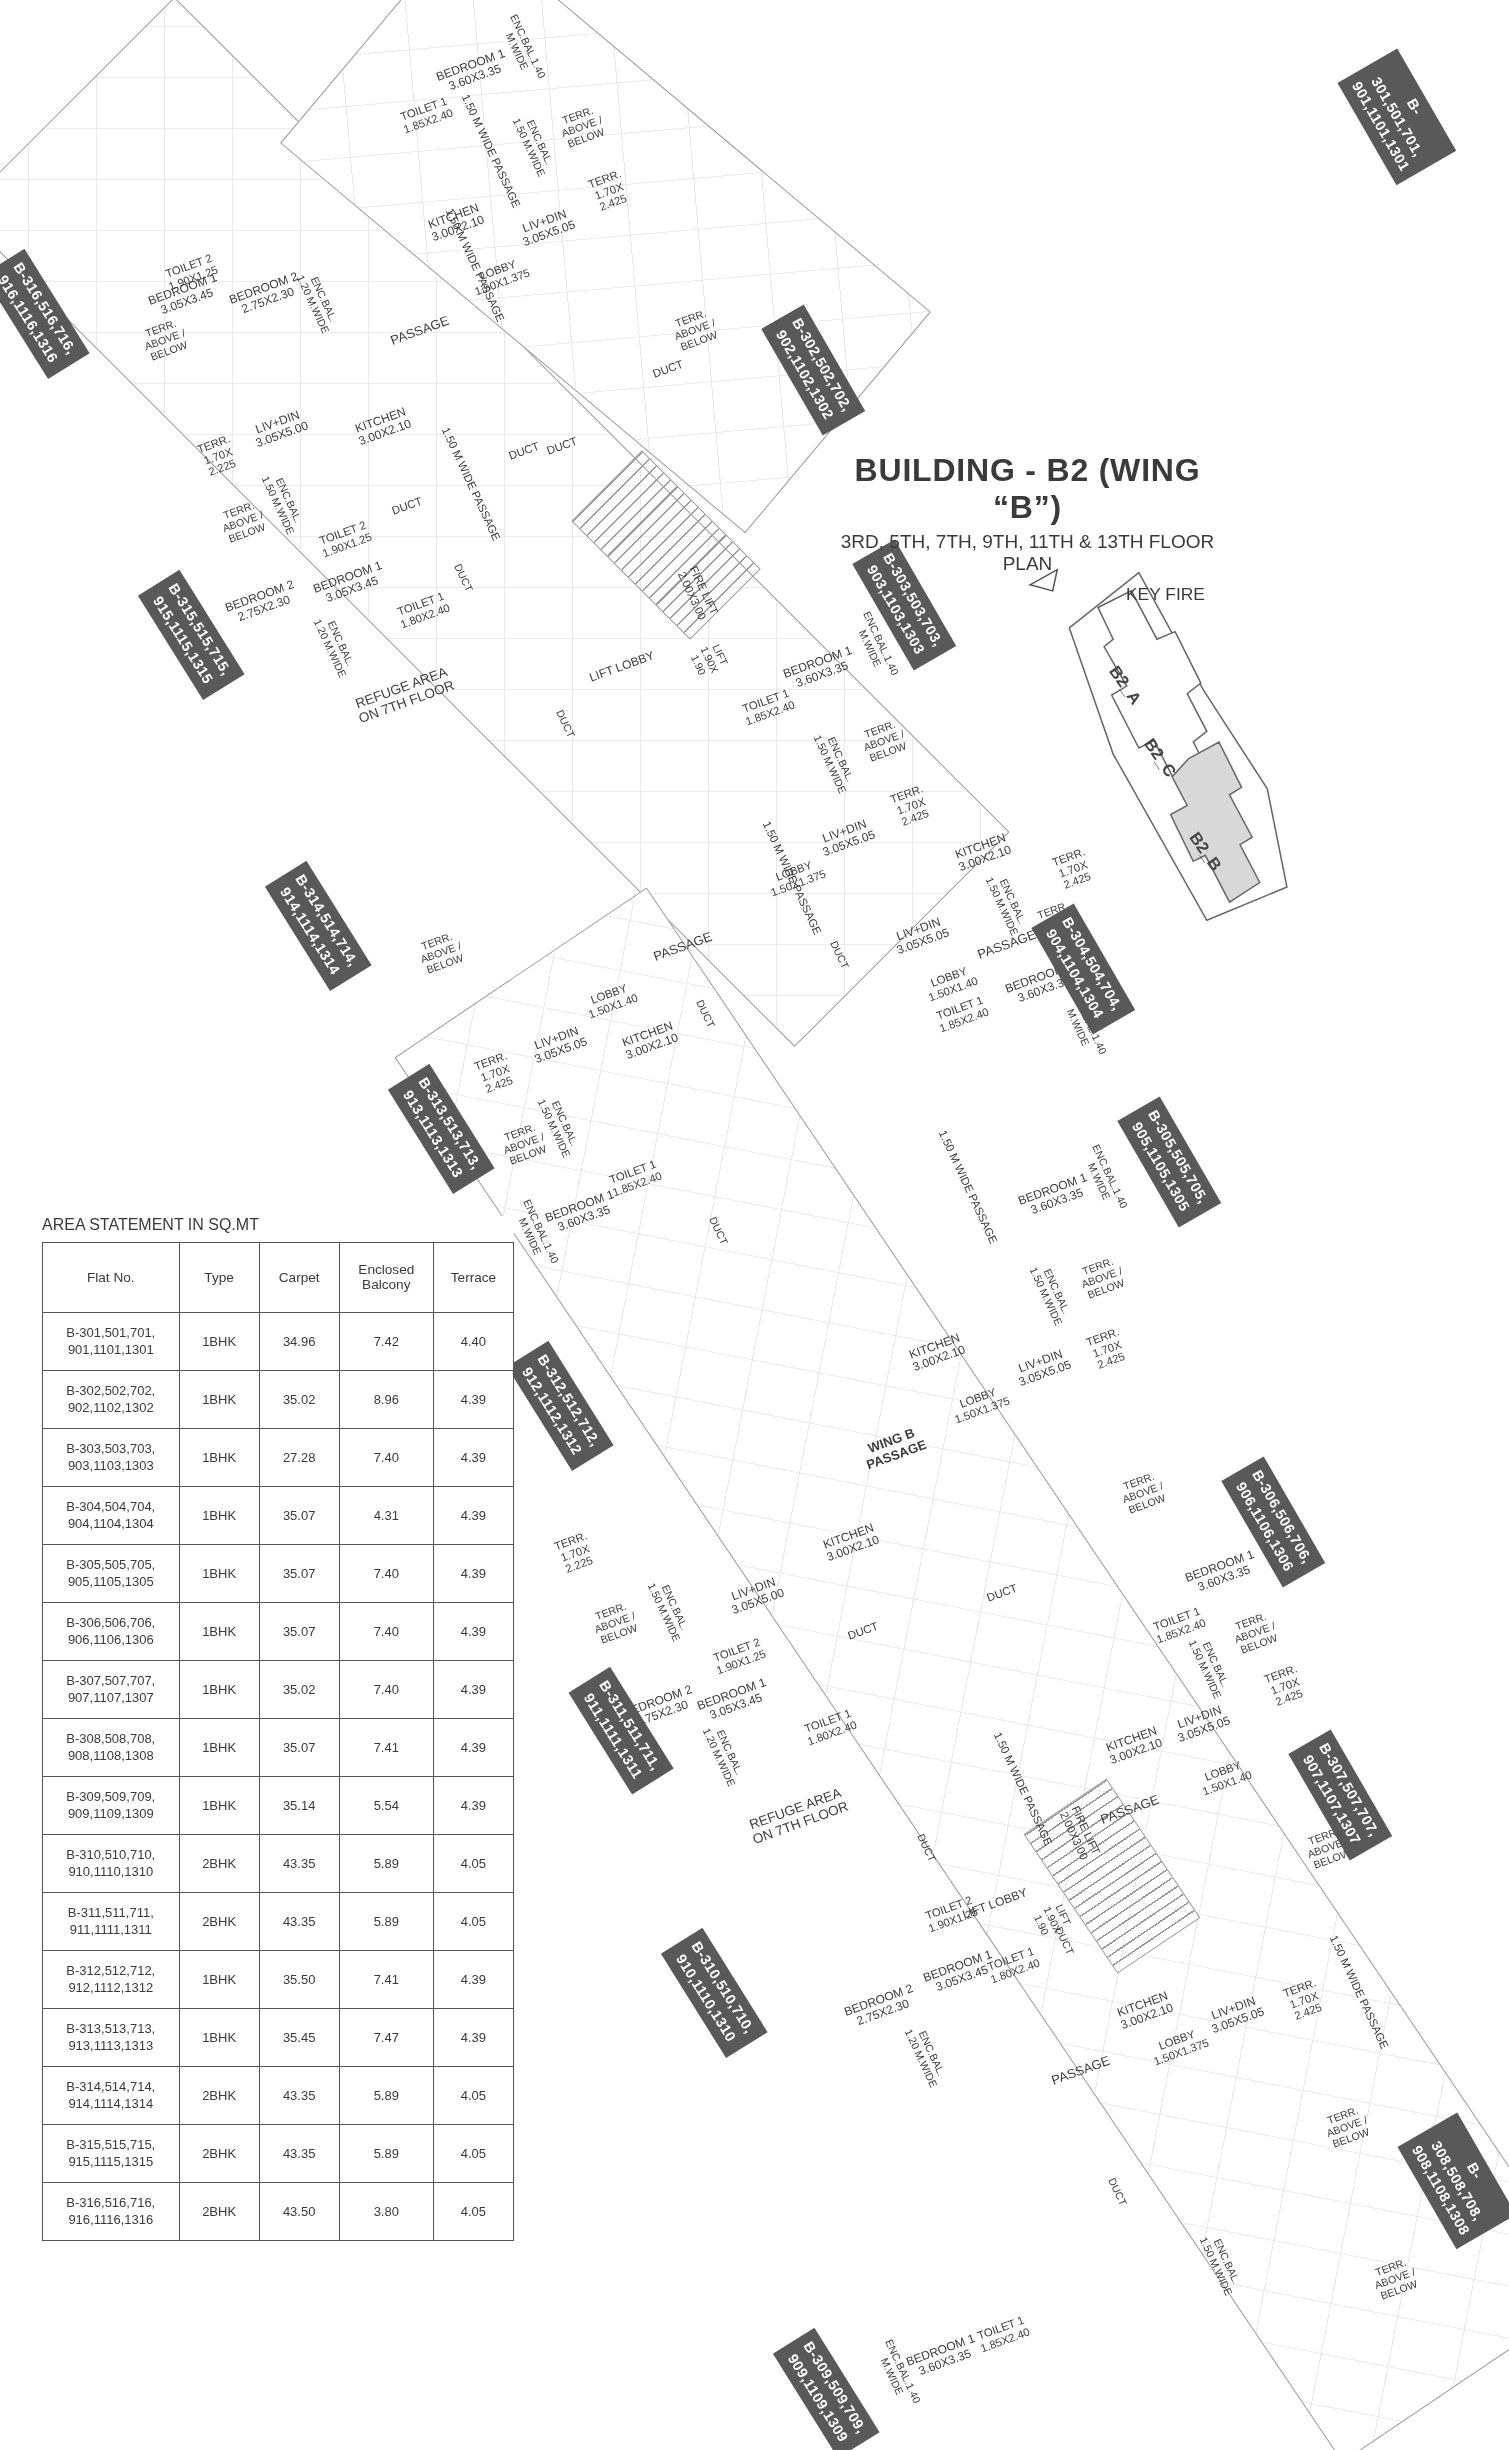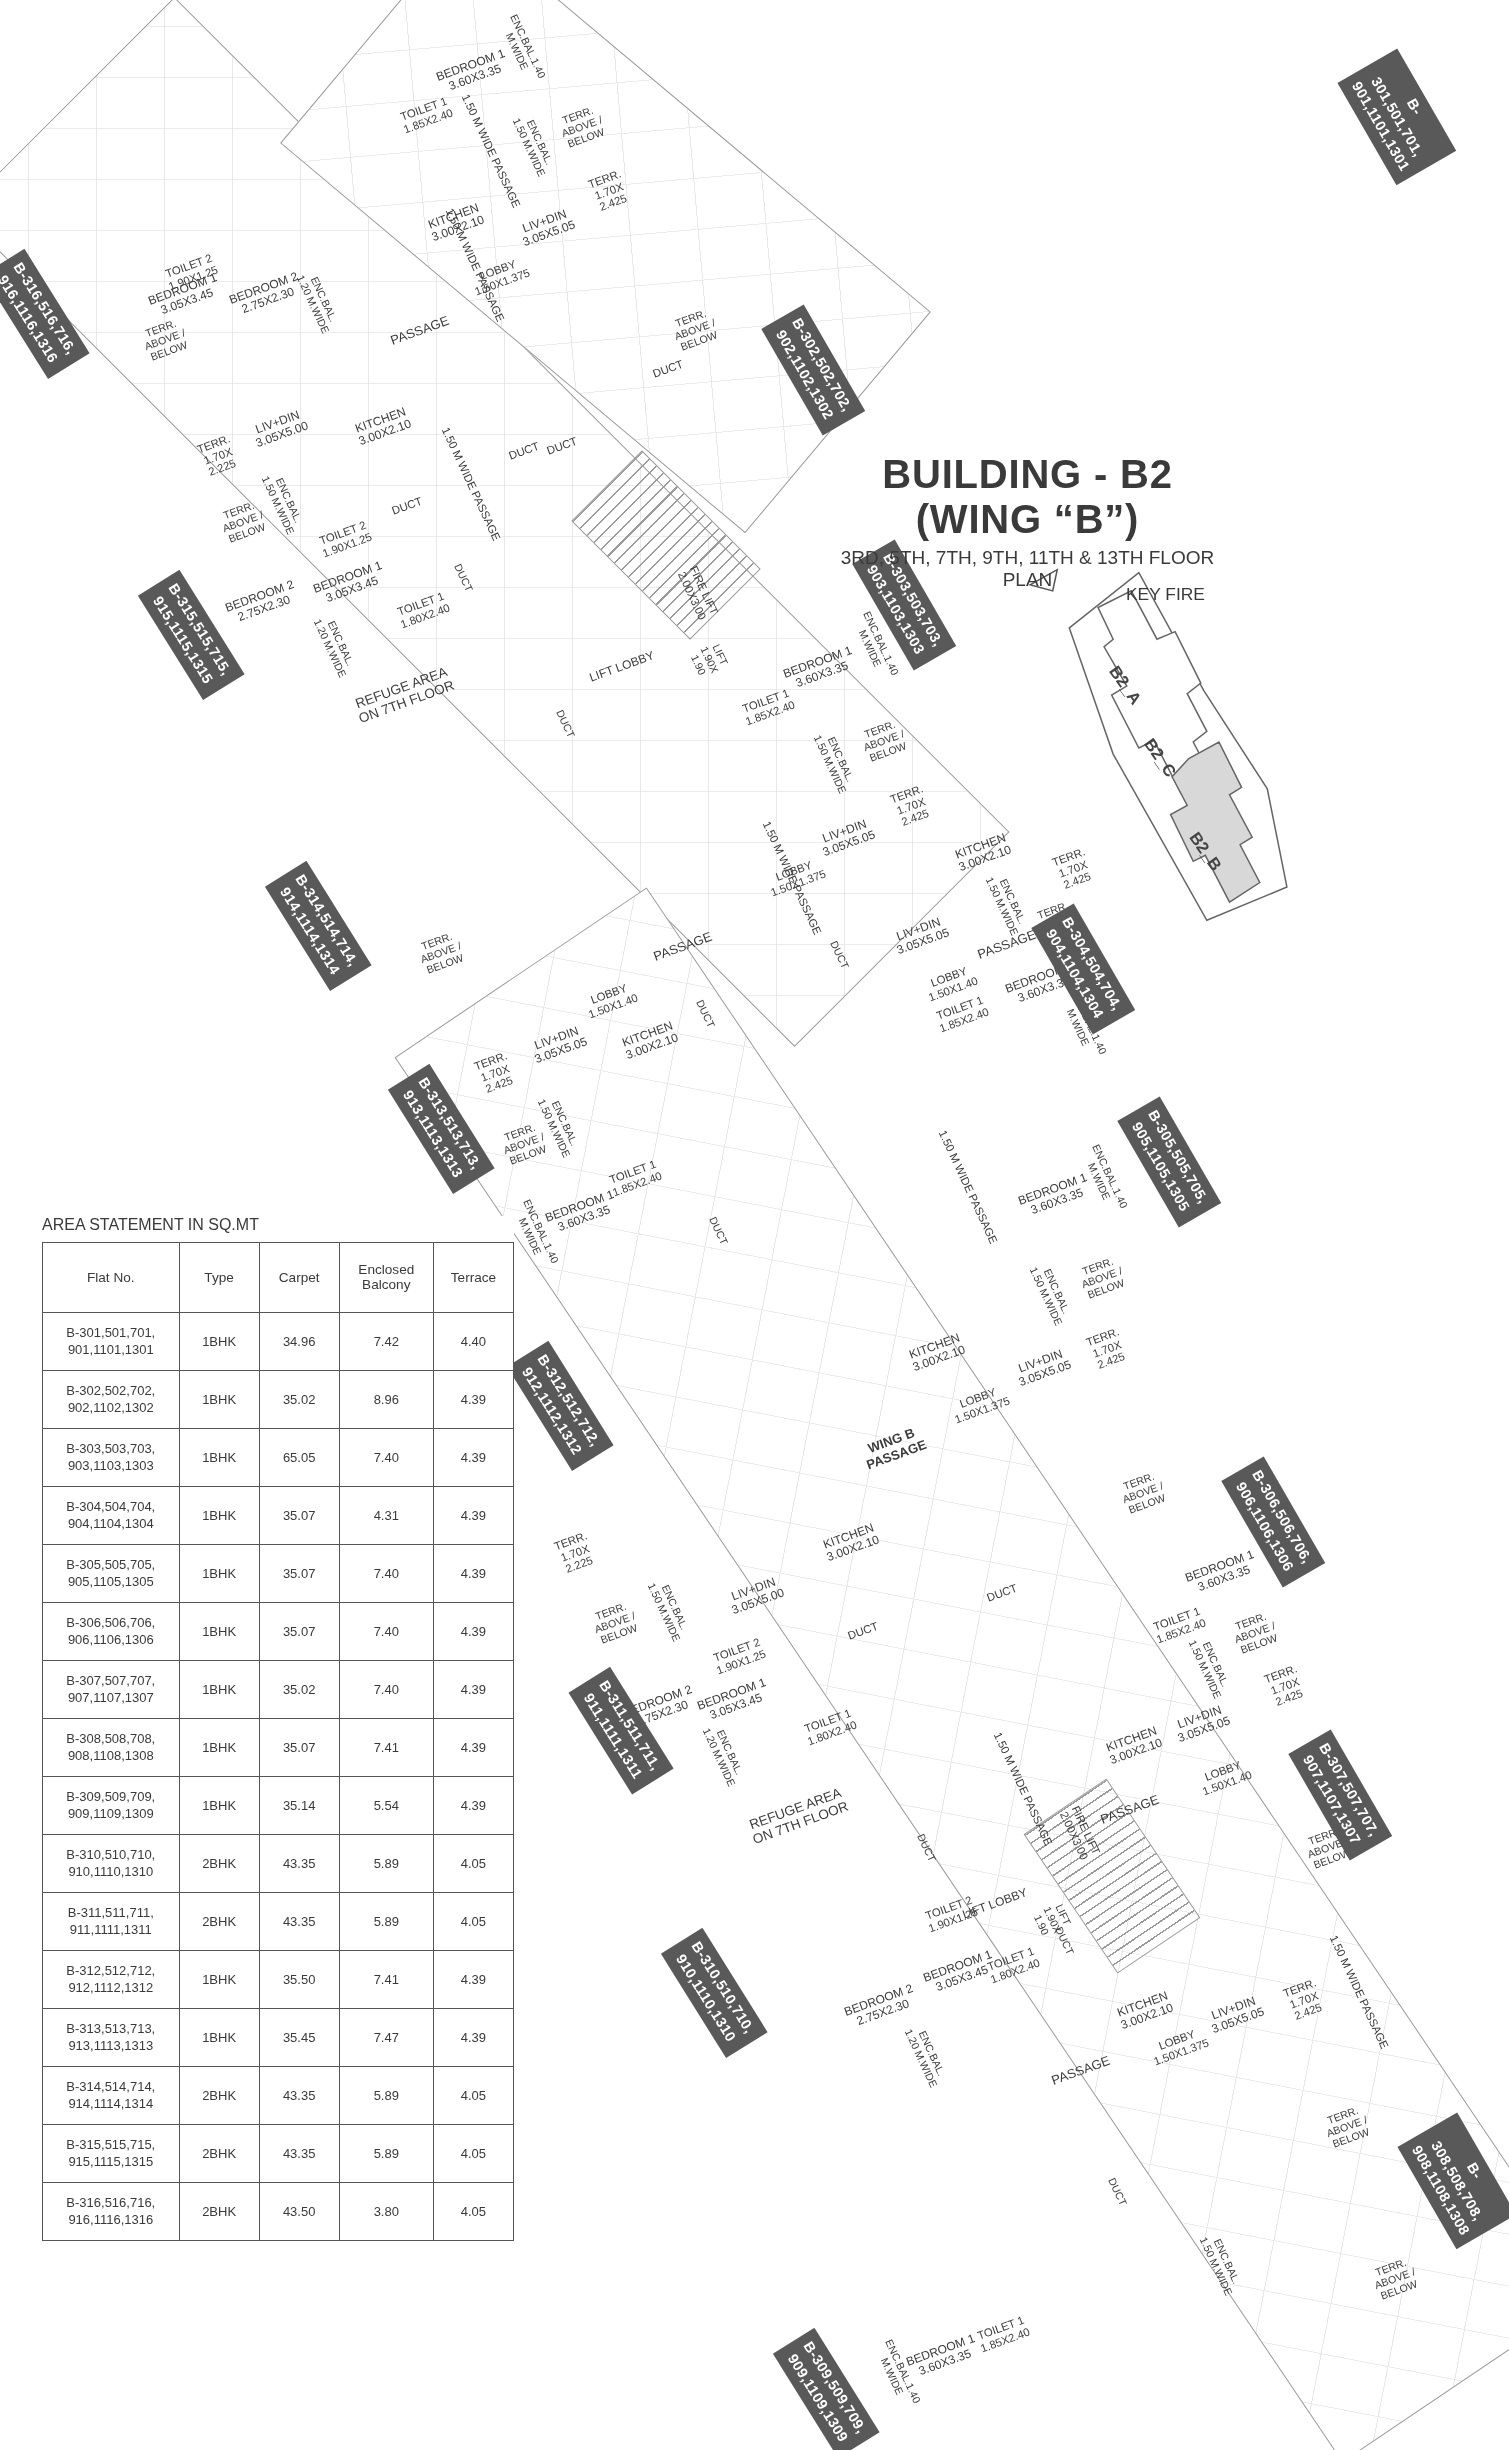--- a/index.html
+++ b/index.html
@@ -7,21 +7,21 @@
   .sheet{position:relative;width:1510px;height:2450px;overflow:hidden;background:#fff;}
   .wing{position:absolute;border:1.5px solid #9a9a9a;background:
         repeating-linear-gradient(45deg, rgba(0,0,0,0) 0 67px, #e8e8e8 67px 68px),
         repeating-linear-gradient(-45deg, rgba(0,0,0,0) 0 50px, #ececec 50px 51px),#fff;}
   .stair{position:absolute;background:repeating-linear-gradient(90deg,#9a9a9a 0 1.5px,rgba(0,0,0,0) 1.5px 9.8px);border:1.1px solid #9a9a9a;}
   .plan-label{position:absolute;white-space:pre-line;text-align:center;line-height:1.12;color:#3c3c3c;z-index:30;}
   .plan-label.bold{font-weight:bold;}
   .banner{position:absolute;background:#595959;color:#fff;font-weight:bold;white-space:pre-line;
           text-align:center;line-height:1.35;padding:5.3px 9px;z-index:40;letter-spacing:0.4px;}
   .title-block{position:absolute;left:816px;top:452px;width:423px;text-align:center;z-index:50;}
-  .title-block h1{margin:0;font-size:40px;letter-spacing:0.8px;color:#3a3a3a;}
+  .title-block h1{margin:0;font-size:32px;letter-spacing:0.8px;color:#3a3a3a;}
   .title-block h2{margin:4.5px 0 0 0;font-size:19px;font-weight:normal;color:#3a3a3a;}
   .keyplan-title{position:absolute;left:1126px;top:584px;width:151px;font-size:17.4px;color:#3a3a3a;z-index:50;}
   .keyplan-svg{position:absolute;left:1024px;top:556px;z-index:45;}
   .area-block{position:absolute;left:42px;top:1216px;width:472px;z-index:50;background:#fff;}
   .area-title{font-size:16px;margin-bottom:7.6px;color:#3a3a3a;}
   table.area{border-collapse:collapse;width:100%;table-layout:fixed;}
   table.area th, table.area td{border:1.1px solid #555;text-align:center;vertical-align:middle;
      font-size:13px;color:#3a3a3a;padding:4.5px 1.5px;}
   table.area th{font-size:13.6px;font-weight:normal;height:60px;}
   table.area td{height:48px;}
@@ -388,21 +388,21 @@
 902,1102,1302</td>
             <td>1BHK</td>
             <td>35.02</td>
             <td>8.96</td>
             <td>4.39</td>
           </tr>
           <tr>
             <td class="flatcell">B-303,503,703,
 903,1103,1303</td>
             <td>1BHK</td>
-            <td>65.05</td>
+            <td>27.28</td>
             <td>7.40</td>
             <td>4.39</td>
           </tr>
           <tr>
             <td class="flatcell">B-304,504,704,
 904,1104,1304</td>
             <td>1BHK</td>
             <td>35.07</td>
             <td>4.31</td>
             <td>4.39</td>

